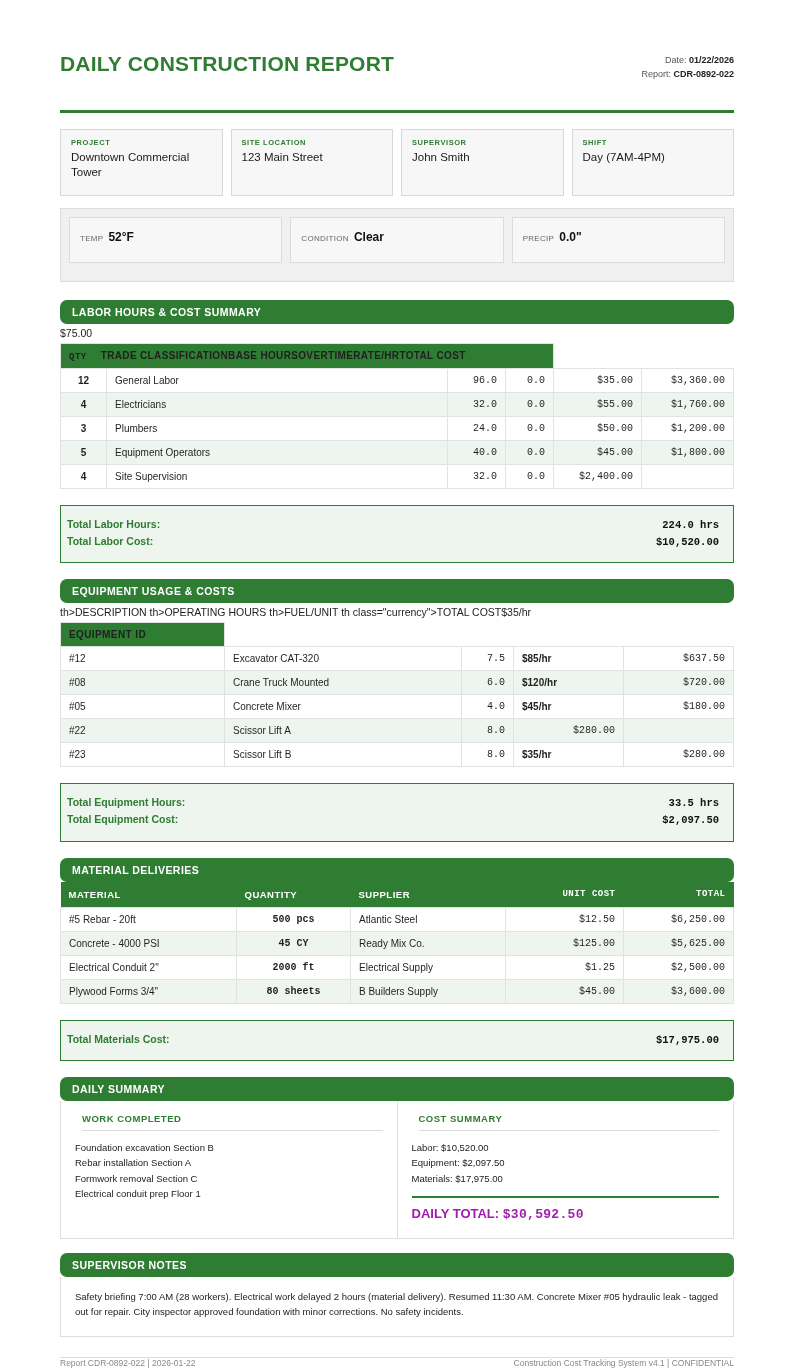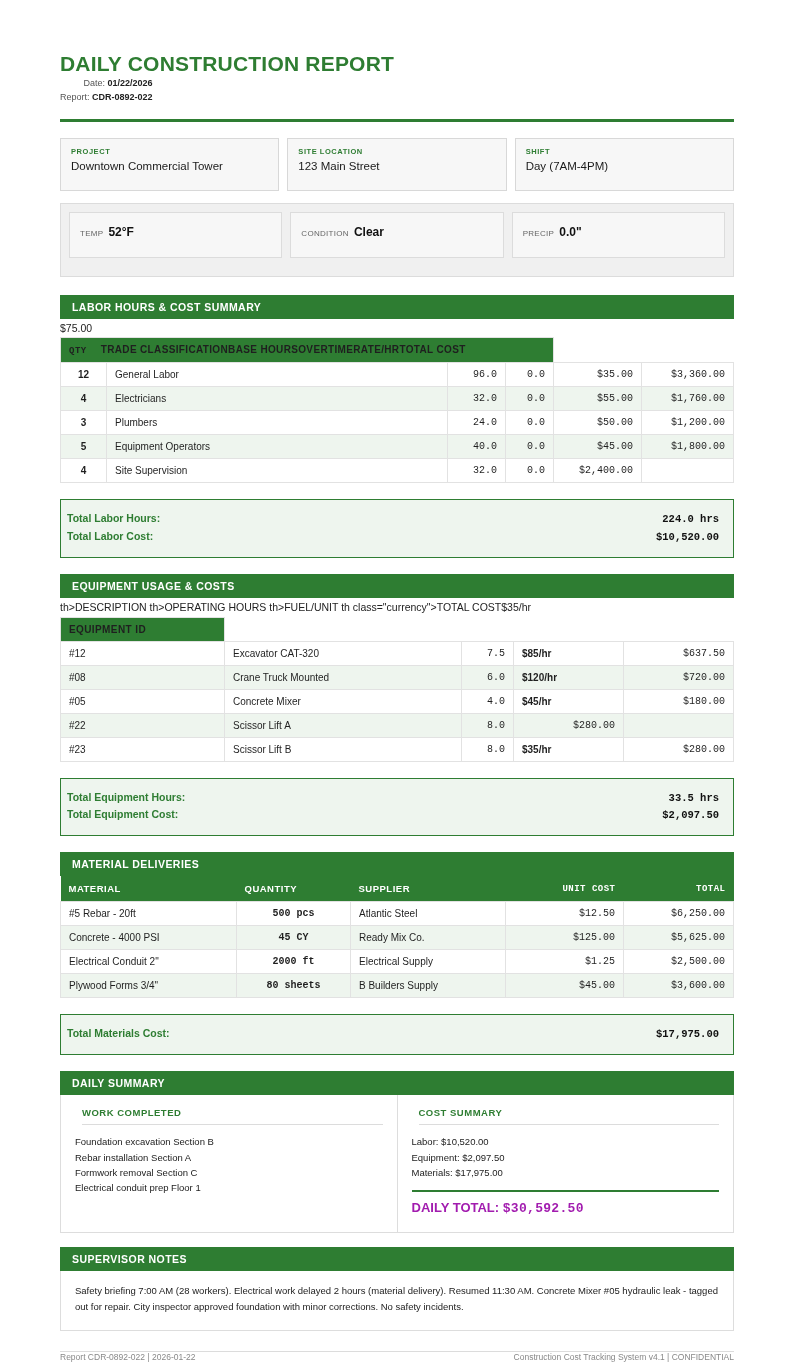--- a/index.html
+++ b/index.html
@@ -16,22 +16,21 @@
     width: 794px;
     height: 1369px;
     padding: 52px 60px 0 60px;
     position: relative;
   }
   
   .doc-header {
     display: flex;
     align-items: flex-start;
     justify-content: space-between;
-    padding-bottom: 14px;
-    flex-direction: column;
+    padding-bottom: 28px;
   }
   .doc-title {
     font-size: 21px;
     font-weight: bold;
     color: #2e7d32;
     letter-spacing: 0.2px;
     margin: 0;
     line-height: 1.1;
   }
   .doc-meta {
@@ -100,20 +99,21 @@
     color: #111111;
   }
   
   .section-bar {
     background: #2e7d32;
     color: #ffffff;
     font-size: 10.5px;
     font-weight: bold;
     letter-spacing: 0.45px;
     padding: 6px 12px;
+    border-radius: 7px;
   }
   
   .leak-text {
     font-size: 10.5px;
     color: #222222;
     padding: 3px 0 2px 0;
     line-height: 1.3;
     white-space: nowrap;
     overflow: hidden;
   }
@@ -289,20 +289,24 @@
   <div class="rule-green"></div>
 
   <div class="info-row">
     <div class="info-card">
       <div class="info-label">PROJECT</div>
       <div class="info-value">Downtown Commercial Tower</div>
     </div>
     <div class="info-card">
       <div class="info-label">SITE LOCATION</div>
       <div class="info-value">123 Main Street</div>
+    </div>
+    <div class="info-card">
+      <div class="info-label">SUPERVISOR</div>
+      <div class="info-value">John Smith</div>
     </div>
     <div class="info-card">
       <div class="info-label">SHIFT</div>
       <div class="info-value">Day (7AM-4PM)</div>
     </div>
   </div>
 
   <div class="weather-strip">
     <div class="weather-card">
       <span class="weather-label">TEMP</span><span class="weather-value">52°F</span>

